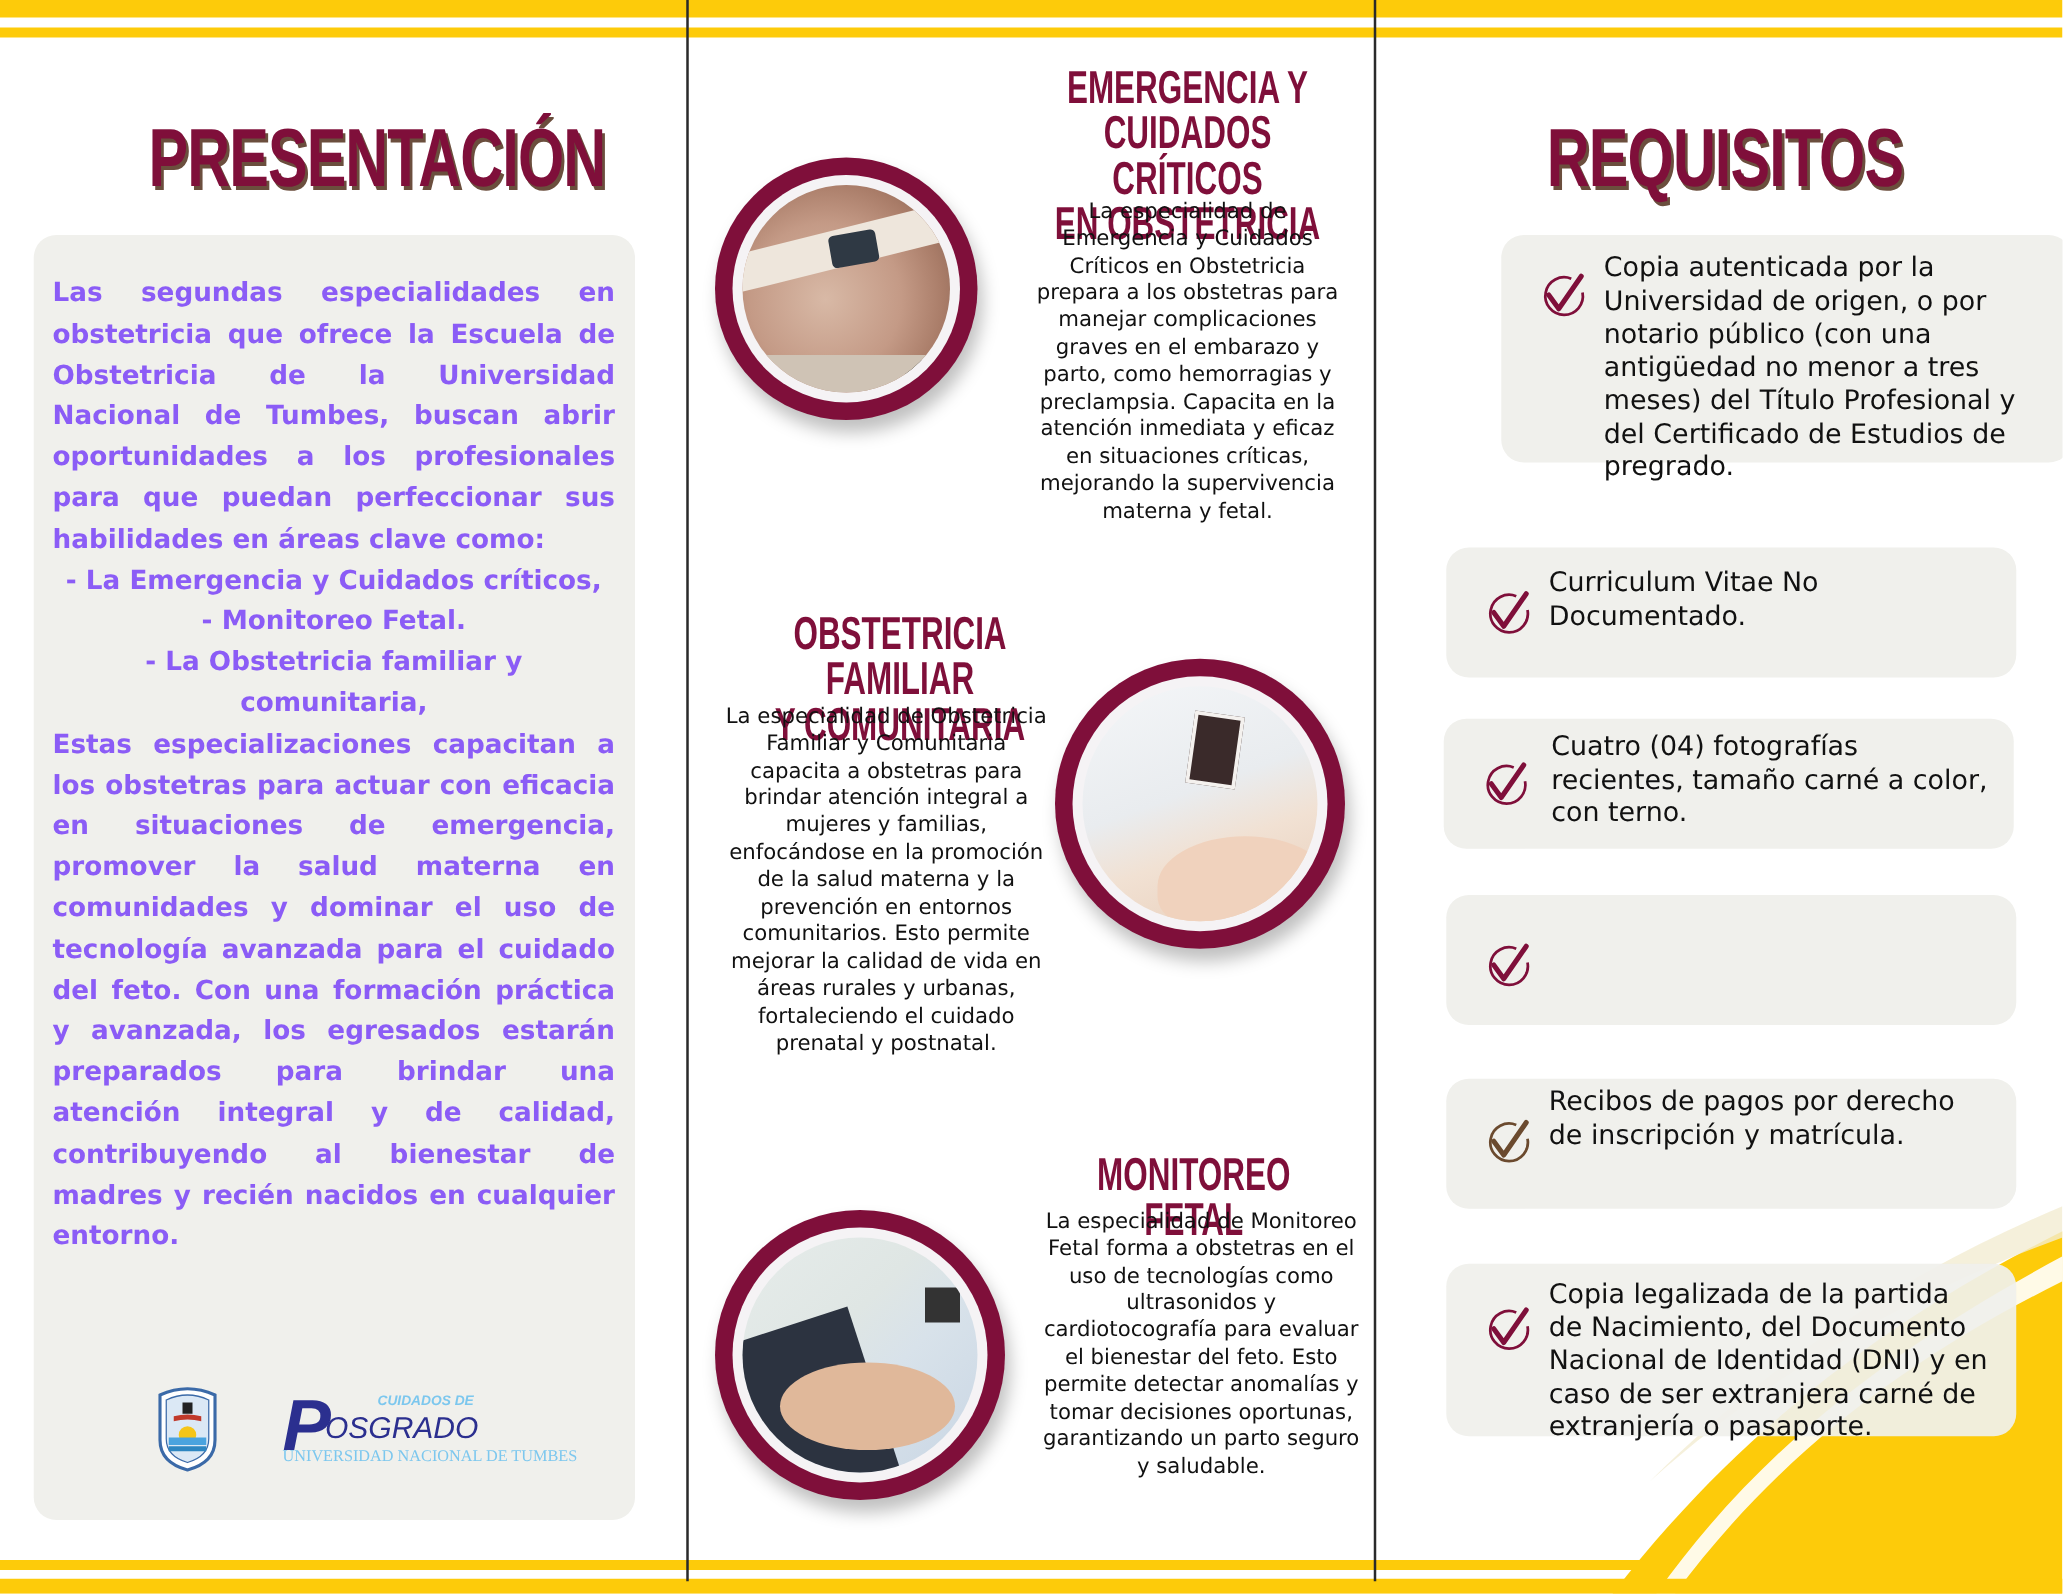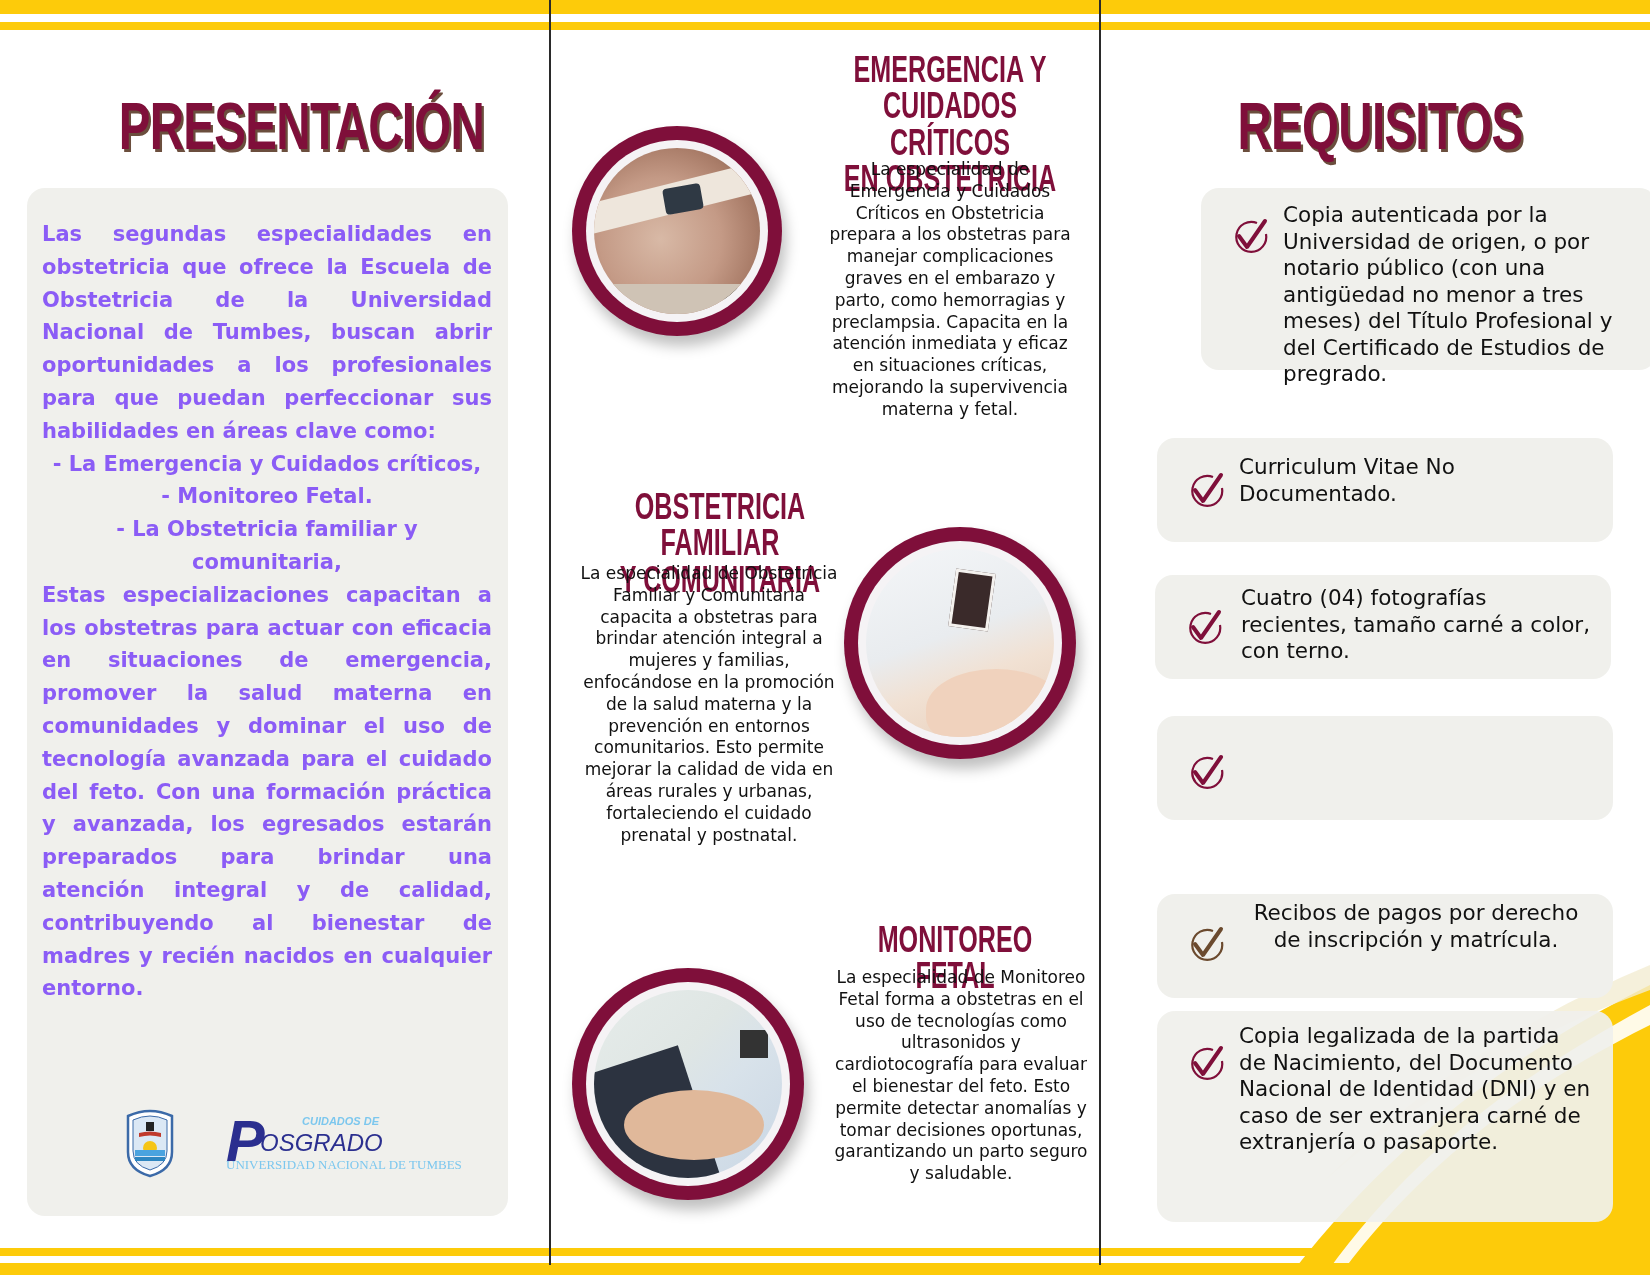--- a/index.html
+++ b/index.html
@@ -207,27 +207,27 @@
   <div class="req-text" style="top:10px;left:86px;">Cuatro (04) fotografías recientes, tamaño carné a color, con terno.</div>
 </div>
 
 <div class="req-card" style="top:716px;height:104px;">
   <svg class="req-check" viewBox="0 0 42 42" style="top:36px;">
     <path d="M35 18 A15 15 0 1 1 26 7" fill="none" stroke="#7F0F3A" stroke-width="2.2"></path>
     <path d="M8 20 L16 31 L34 5" fill="none" stroke="#7F0F3A" stroke-width="4" stroke-linecap="round" stroke-linejoin="round"></path>
   </svg>
 </div>
 
-<div class="req-card" style="top:894px;height:104px;text-align:center;">
+<div class="req-card" style="top:863px;height:104px;">
   <svg class="req-check" viewBox="0 0 42 42" style="top:30px;">
     <path d="M35 18 A15 15 0 1 1 26 7" fill="none" stroke="#6B4A2E" stroke-width="2.2"></path>
     <path d="M8 20 L16 31 L34 5" fill="none" stroke="#6B4A2E" stroke-width="4" stroke-linecap="round" stroke-linejoin="round"></path>
   </svg>
   <div class="req-text" style="top:6px;">Recibos de pagos por derecho de inscripción y matrícula.</div>
 </div>
 
-<div class="req-card" style="top:1011px;height:211px;background:rgba(240,240,236,0.93);">
+<div class="req-card" style="top:1011px;height:138px;background:rgba(240,240,236,0.93);">
   <svg class="req-check" viewBox="0 0 42 42" style="top:32px;">
     <path d="M35 18 A15 15 0 1 1 26 7" fill="none" stroke="#7F0F3A" stroke-width="2.2"></path>
     <path d="M8 20 L16 31 L34 5" fill="none" stroke="#7F0F3A" stroke-width="4" stroke-linecap="round" stroke-linejoin="round"></path>
   </svg>
   <div class="req-text" style="top:12px;">Copia legalizada de la partida de Nacimiento, del Documento Nacional de Identidad (DNI) y en caso de ser extranjera carné de extranjería o pasaporte.</div>
 </div>
 
 </body></html>

